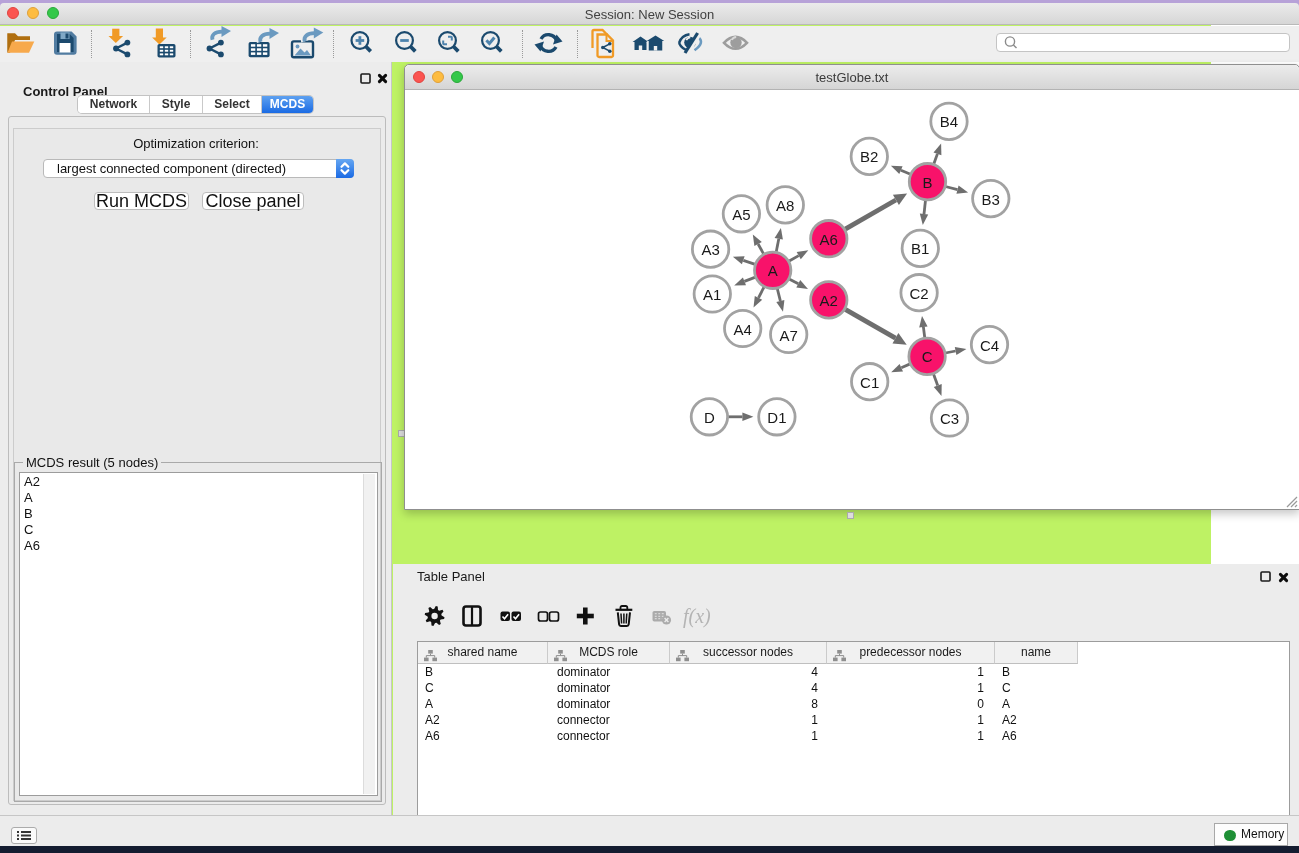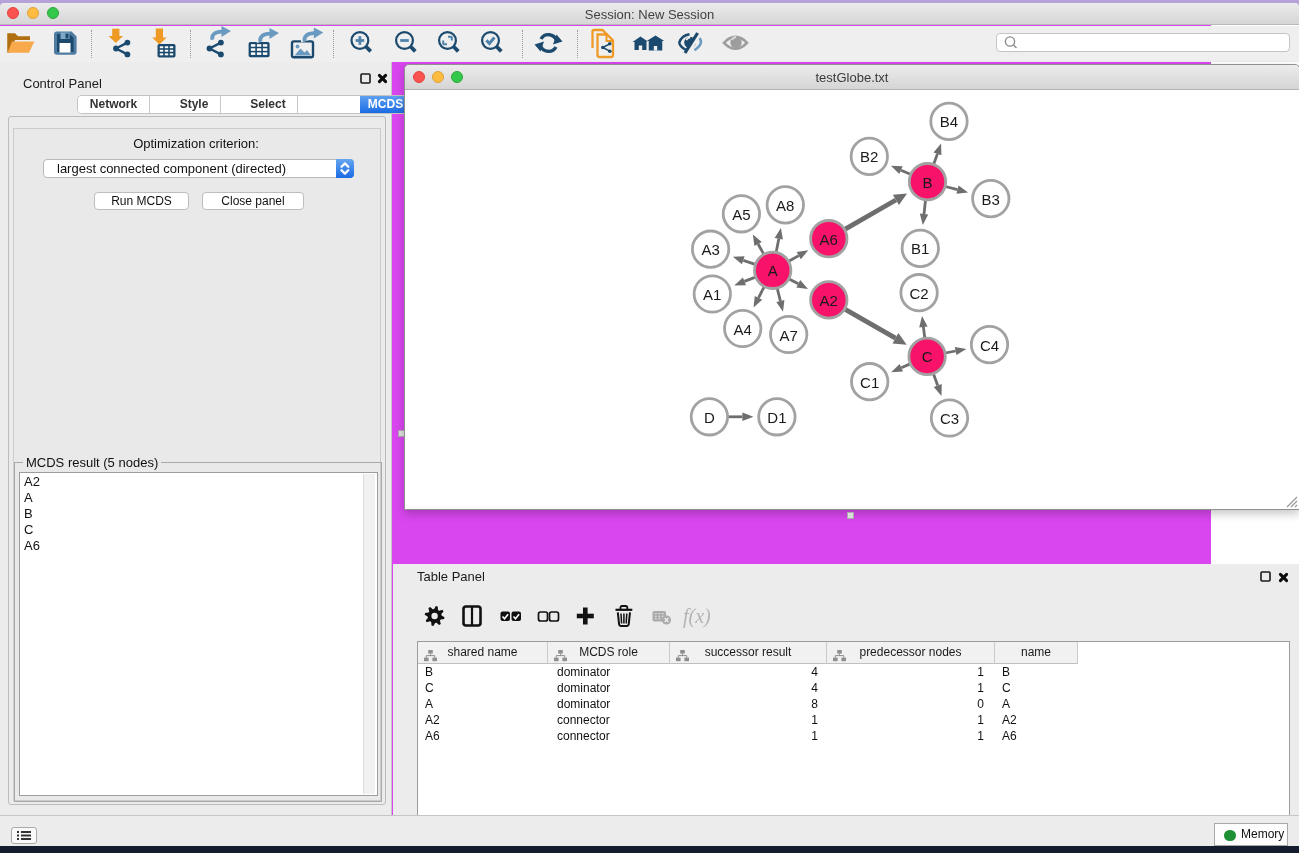--- a/index.html
+++ b/index.html
@@ -1,17 +1,17 @@
 <!DOCTYPE html>
 <html><head>
 <meta charset="utf-8">
 <style>
 * { margin:0; padding:0; box-sizing:border-box; }
 html,body { width:1299px; height:853px; overflow:hidden; font-family:"Liberation Sans", sans-serif; }
-#app { position:relative; width:1211px; height:853px; background:#d946ef; }
+#app { position:relative; width:1211px; height:853px; background:#bef264; }
 #wallTop { position:absolute; left:0; top:0; width:1299px; height:12px; background:#b7a2d8; }
 #titlebar { position:absolute; left:0; top:3px; width:1299px; height:22px;
   background:linear-gradient(#ebebeb,#d6d6d6); border-bottom:1px solid #b9b9b9; border-radius:4px 4px 0 0; }
 #titlebar .title { position:absolute; left:0; right:0; top:4px; text-align:center; font-size:13px; color:#414141; }
 .tl { position:absolute; width:12px; height:12px; border-radius:50%; top:4px; }
 .tl.red { background:#fb5450; border:1px solid #e04440; }
 .tl.yel { background:#fdbc40; border:1px solid #dfa03a; }
 .tl.grn { background:#34c84a; border:1px solid #2aa83b; }
 #toolbar { position:absolute; left:0; top:26px; width:1299px; height:36px; background:#efefef; }
 .tsep { position:absolute; top:30px; height:28px; width:0; border-left:1px dotted #9a9a9a; }
@@ -21,30 +21,30 @@
 #cp { position:absolute; left:0; top:62px; width:392px; height:753px; background:#ececec; border-right:1px solid #c6c6c6; }
 .hdrtxt { position:absolute; font-size:13px; color:#1a1a1a; }
 .winbtns { position:absolute; font-size:11px; color:#222; }
 #cpPanel { position:absolute; left:8px; top:116px; width:378px; height:689px; background:#ebebeb;
   border:1px solid #bcbcbc; border-radius:3px; }
 #cpInner { position:absolute; left:4px; top:11px; width:368px; height:673px; background:#e9e9e9;
   border:1px solid #cccccc; }
 .seg { position:absolute; display:flex; height:17px; border-radius:4px; box-shadow:0 0 0 1px #c3c3c3; overflow:hidden; background:#fff; }
 .seg div { font-size:12px; font-weight:bold; color:#333; text-align:center; line-height:17px; border-right:1px solid #c9c9c9; background:#fff; }
 .seg div:last-child { border-right:none; }
-.seg div.sel { background:linear-gradient(#5ea1f0,#1b6be4); color:#fff; border-right-color:#1b6be4;margin-left:44px; }
-#cpTabs { left:78px; top:96px;gap:18px; }
+.seg div.sel { background:linear-gradient(#5ea1f0,#1b6be4); color:#fff; border-right-color:#1b6be4; }
+#cpTabs { left:78px; top:96px; }
 #cpTabs .t1{width:72px}#cpTabs .t2{width:53px}#cpTabs .t3{width:59px}#cpTabs .t4{width:51px}
 #optlabel { position:absolute; left:0; width:392px; top:136px; text-align:center; font-size:13px; color:#111; }
 #dropdown { position:absolute; left:43px; top:159px; width:311px; height:19px; background:#fff;
   border:1px solid #b9b9b9; border-radius:4px; font-size:13px; color:#111; line-height:17px; padding-left:13px; }
 #dropdown .step { position:absolute; right:-1px; top:-1px; width:18px; height:19px; border-radius:0 4px 4px 0;
   background:linear-gradient(#66a7f2,#1a6ae4); }
 .btn { position:absolute; height:18px; background:#fff; border:1px solid #bdbdbd; border-radius:4px;
-  font-size:12px; color:#111; text-align:center; line-height:16px; }
+  font-size:18px; color:#111; text-align:center; line-height:16px; }
 #grp { position:absolute; left:14px; top:462px; width:368px; height:340px; border:1px solid #a9a9a9; }
 #grpLabel { position:absolute; left:23px; top:455px; background:#e9e9e9; padding:0 3px; font-size:13px; color:#111; }
 #grpList { position:absolute; left:4px; top:9px; width:359px; height:324px; background:#fff; border:1px solid #9c9c9c; }
 #grpList .items { position:absolute; left:4px; top:1px; font-size:13px; color:#111; line-height:16px; }
 #grpScroll { position:absolute; right:2px; top:1px; width:12px; height:320px; background:#f1f1f1; border-left:1px solid #dcdcdc; }
 
 #netwin { position:absolute; left:404px; top:64px; width:896px; height:446px;
   border:1px solid #8f8f8f; border-radius:5px 5px 0 0; box-shadow:0 4px 10px rgba(0,0,0,0.22); background:#fff; }
 #nettitle { position:absolute; left:0; top:0; width:100%; height:25px;
   background:linear-gradient(#ececec,#d5d5d5); border-bottom:1px solid #b3b3b3; border-radius:5px 5px 0 0; }
@@ -191,21 +191,21 @@
   <div class="tsep" style="left:190px"></div>
   <div class="tsep" style="left:333px"></div>
   <div class="tsep" style="left:522px"></div>
   <div class="tsep" style="left:577px"></div>
   <div id="searchbox"><svg width="30" height="17" viewBox="0 0 30 17">
         <circle cx="13" cy="7.5" r="4.6" fill="none" stroke="#8b8b8b" stroke-width="1.4"></circle>
         <line x1="16.4" y1="10.9" x2="19.5" y2="14" stroke="#8b8b8b" stroke-width="1.4"></line>
       </svg></div>
 
   <div id="cp"></div>
-  <div class="hdrtxt" style="left:23px; top:76px;">Control Panel</div>
+  <div class="hdrtxt" style="left:23px; top:84px;font-weight:bold;">Control Panel</div>
   <div class="winbtns" style="left:360px; top:73px;"><svg width="11" height="11" viewBox="0 0 11 11">
         <rect x="1" y="1" width="9" height="9" fill="none" stroke="#1a1a1a" stroke-width="1.6" rx="1"></rect>
       </svg></div>
   <div class="winbtns" style="left:377px; top:73px;"><svg width="11" height="11" viewBox="0 0 11 11">
         <g stroke="#0d0d0d" stroke-width="3" stroke-linecap="round">
           <line x1="2.4" y1="2.4" x2="8.6" y2="8.6"></line>
           <line x1="8.6" y1="2.4" x2="2.4" y2="8.6"></line>
         </g>
       </svg></div>
   <div id="cpPanel">
@@ -406,21 +406,21 @@
             </svg></span><span class="hlbl">MCDS role</span></div>
 <div class="hc" style="left:252px; width:157px;"><span class="hic"><svg width="13" height="12" viewBox="0 0 13 12" style="vertical-align:-1px">
               <g fill="#8f8f8f">
                 <rect x="4.2" y="0" width="4.6" height="3.6"></rect>
                 <rect x="0" y="7.6" width="4.6" height="3.6"></rect>
                 <rect x="8.4" y="7.6" width="4.6" height="3.6"></rect>
               </g>
               <g stroke="#8f8f8f" stroke-width="1">
                 <path d="M6.5,3.6 v2 M2.3,7.6 v-2 h8.4 v2" fill="none"></path>
               </g>
-            </svg></span><span class="hlbl">successor result</span></div>
+            </svg></span><span class="hlbl">successor nodes</span></div>
 <div class="hc" style="left:409px; width:168px;"><span class="hic"><svg width="13" height="12" viewBox="0 0 13 12" style="vertical-align:-1px">
               <g fill="#8f8f8f">
                 <rect x="4.2" y="0" width="4.6" height="3.6"></rect>
                 <rect x="0" y="7.6" width="4.6" height="3.6"></rect>
                 <rect x="8.4" y="7.6" width="4.6" height="3.6"></rect>
               </g>
               <g stroke="#8f8f8f" stroke-width="1">
                 <path d="M6.5,3.6 v2 M2.3,7.6 v-2 h8.4 v2" fill="none"></path>
               </g>
             </svg></span><span class="hlbl">predecessor nodes</span></div>

